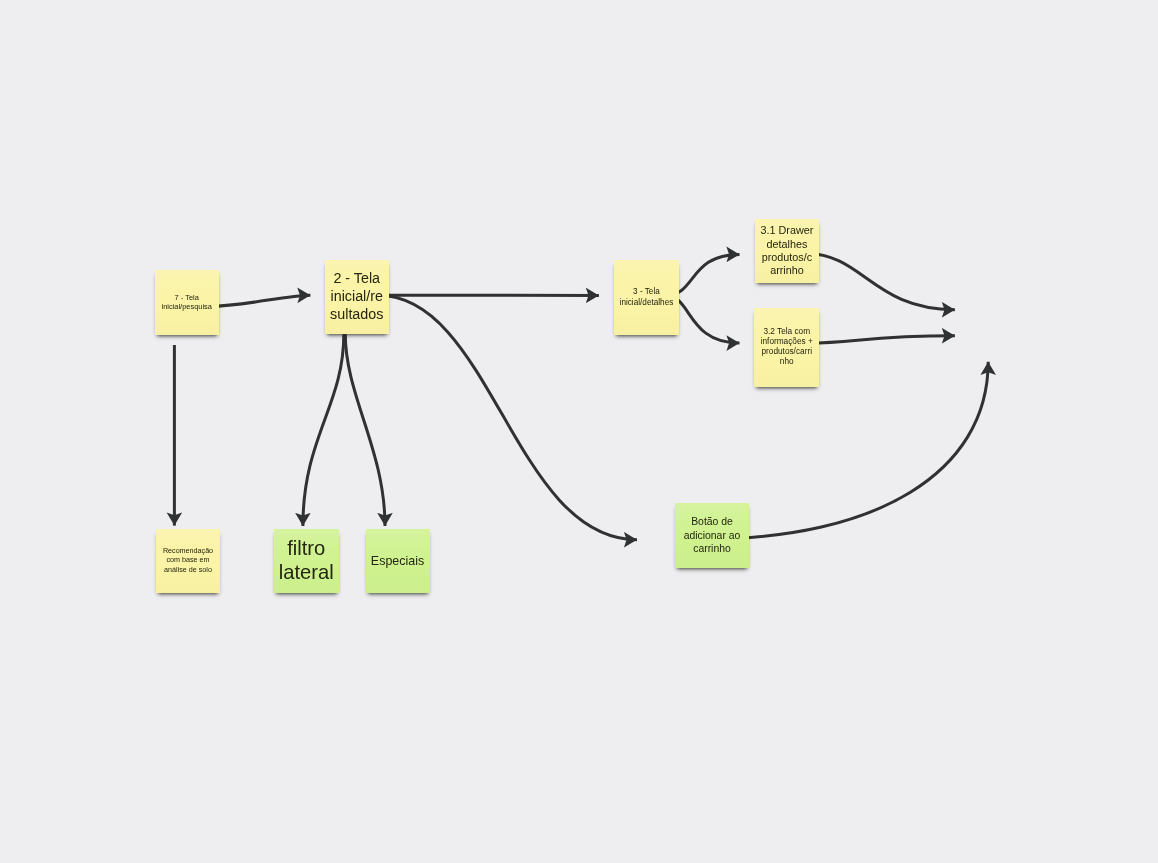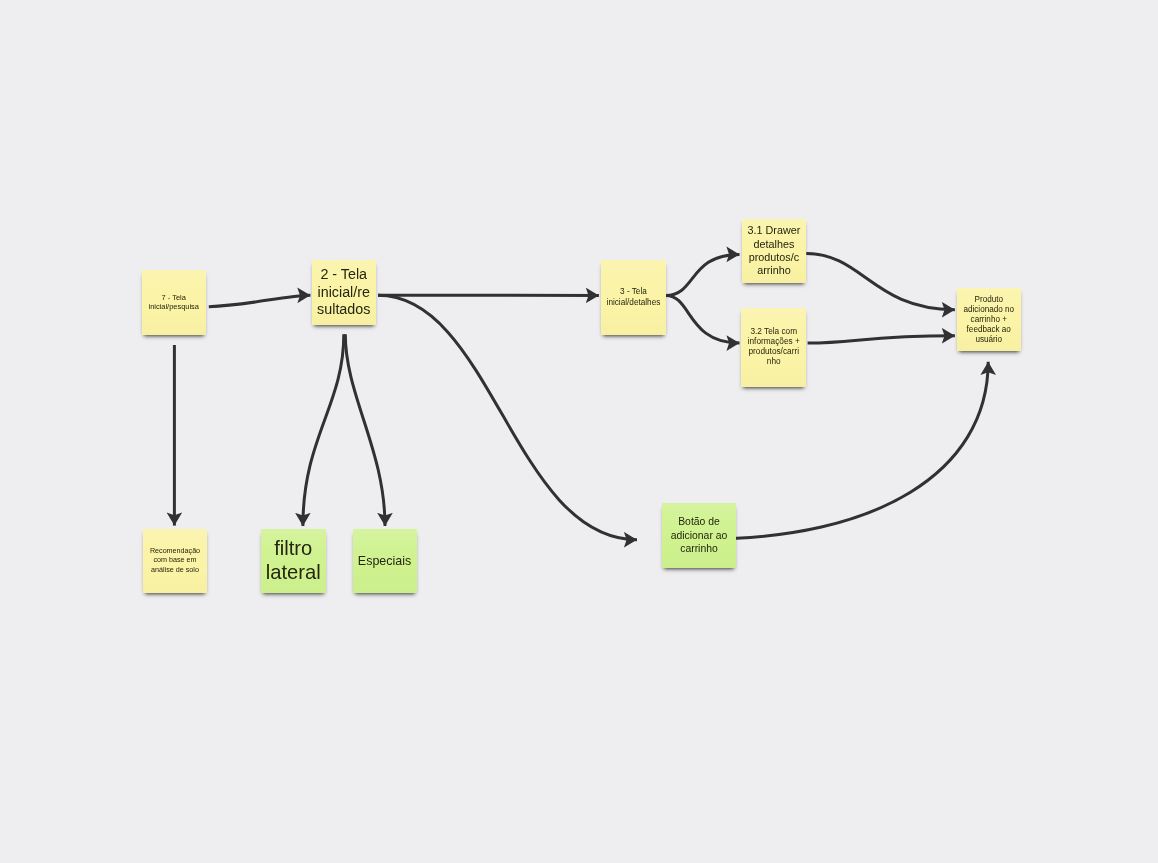--- a/index.html
+++ b/index.html
@@ -13,20 +13,21 @@
   #edges{position:absolute;left:0;top:0;width:1158px;height:863px;}
   .note{
     position:absolute;
     box-sizing:border-box;
     display:flex;align-items:center;justify-content:center;
     text-align:center;
     color:#24260f;
     padding:0 5px;
     box-shadow:0 3px 4px -2px rgba(20,20,10,0.85);
     filter:drop-shadow(0 0 0 transparent);
+    margin-left:13px;
   }
   .note span{display:block;width:100%;word-break:break-word;overflow-wrap:anywhere;}
 </style>
 </head>
 <body style="background: rgb(238, 238, 240);">
 
 <div id="canvas" style="background: rgb(238, 238, 240);">
 
   <svg id="edges" viewBox="0 0 1158 863" xmlns="http://www.w3.org/2000/svg">
     <defs>
@@ -43,34 +44,31 @@
     <path class="edge" d="M 666.0,295.5 C 696.2,295.5 688.9,254.4 739.5,254.4" fill="none" stroke="#303133" stroke-width="3" stroke-linecap="butt" marker-end="url(#ah)"></path>
     <path class="edge" d="M 666.0,295.5 C 691.7,295.5 687.0,343.1 739.5,343.1" fill="none" stroke="#303133" stroke-width="3" stroke-linecap="butt" marker-end="url(#ah)"></path>
     <path class="edge" d="M 806.3,253.6 C 863.0,253.6 873.0,309.7 954.9,309.7" fill="none" stroke="#303133" stroke-width="3" stroke-linecap="butt" marker-end="url(#ah)"></path>
     <path class="edge" d="M 807.6,343.0 C 856.1,343.0 866.1,335.7 954.9,335.7" fill="none" stroke="#303133" stroke-width="3" stroke-linecap="butt" marker-end="url(#ah)"></path>
     <path class="edge" d="M 707.8,538.9 C 873.2,538.9 988.2,474.2 988.2,361.8" fill="none" stroke="#303133" stroke-width="3" stroke-linecap="butt" marker-end="url(#ah)"></path>
   </svg>
 
   <div class="note" style="left: 141.5px; top: 270px; width: 64.5px; height: 64.5px; background: linear-gradient(rgba(255, 255, 255, 0.14) 0%, rgba(255, 255, 255, 0.04) 30%, rgba(255, 255, 255, 0) 58%, rgba(0, 0, 0, 0.016) 100%), rgb(251, 243, 165);">
     <span style="font-size: 7.44px; line-height: 9.3px;">7 - Tela inicial/pesquisa</span>
     </div>
-  <div class="note" style="left: 311.5px; top: 260px; width: 64.5px; height: 65px; background: linear-gradient(rgba(255, 255, 255, 0.14) 0%, rgba(255, 255, 255, 0.04) 30%, rgba(255, 255, 255, 0) 58%, rgba(0, 0, 0, 0.016) 100%), rgb(251, 243, 165);">
+  <div class="note" style="left: 311.5px; top: 260px; width: 64.5px; height: 74px; background: linear-gradient(rgba(255, 255, 255, 0.14) 0%, rgba(255, 255, 255, 0.04) 30%, rgba(255, 255, 255, 0) 58%, rgba(0, 0, 0, 0.016) 100%), rgb(251, 243, 165);">
     <span style="font-size: 14.32px; line-height: 17.85px;">2 - Tela inicial/resultados</span>
     </div>
   <div class="note" style="left: 601.2px; top: 260.1px; width: 64.5px; height: 75px; background: linear-gradient(rgba(255, 255, 255, 0.14) 0%, rgba(255, 255, 255, 0.04) 30%, rgba(255, 255, 255, 0) 58%, rgba(0, 0, 0, 0.016) 100%), rgb(251, 243, 165);">
     <span style="font-size: 8.2px; line-height: 10.2px;">3 - Tela inicial/detalhes</span>
     </div>
   <div class="note" style="left: 741.8px; top: 218.8px; width: 64.3px; height: 64px; background: linear-gradient(rgba(255, 255, 255, 0.14) 0%, rgba(255, 255, 255, 0.04) 30%, rgba(255, 255, 255, 0) 58%, rgba(0, 0, 0, 0.016) 100%), rgb(251, 243, 165);">
     <span style="font-size: 10.8px; line-height: 13.3px;">3.1 Drawer detalhes produtos/carrinho</span>
     </div>
   <div class="note" style="left: 741.4px; top: 307.5px; width: 64.7px; height: 79px; background: linear-gradient(rgba(255, 255, 255, 0.14) 0%, rgba(255, 255, 255, 0.04) 30%, rgba(255, 255, 255, 0) 58%, rgba(0, 0, 0, 0.016) 100%), rgb(251, 243, 165);">
     <span style="font-size: 8.28px; line-height: 9.9px;">3.2 Tela com informações + produtos/carrinho</span>
-    </div>
-  <div class="note" style="left: 957px; top: 287.6px; width: 63.5px; height: 63.9px; background: linear-gradient(rgba(255, 255, 255, 0.14) 0%, rgba(255, 255, 255, 0.04) 30%, rgba(255, 255, 255, 0) 58%, rgba(0, 0, 0, 0.016) 100%), rgb(251, 243, 165);">
-    <span style="font-size: 8.13px; line-height: 10px;">Produto adicionado no carrinho + feedback ao usuário</span>
     </div>
   <div class="note" style="left: 143px; top: 529px; width: 64px; height: 64px; background: linear-gradient(rgba(255, 255, 255, 0.14) 0%, rgba(255, 255, 255, 0.04) 30%, rgba(255, 255, 255, 0) 58%, rgba(0, 0, 0, 0.016) 100%), rgb(251, 243, 165);">
     <span style="font-size: 7.18px; line-height: 9.5px;">Recomendação com base em análise de solo</span>
     </div>
   <div class="note" style="left: 261px; top: 528.5px; width: 64.5px; height: 64.5px; background: linear-gradient(rgba(255, 255, 255, 0.14) 0%, rgba(255, 255, 255, 0.04) 30%, rgba(255, 255, 255, 0) 58%, rgba(0, 0, 0, 0.016) 100%), rgb(207, 242, 143); padding: 0px 4px;">
     <span style="font-size: 20.2px; line-height: 23.7px;">filtro lateral</span>
     </div>
   <div class="note" style="left: 352.5px; top: 528.5px; width: 64px; height: 64.5px; background: linear-gradient(rgba(255, 255, 255, 0.14) 0%, rgba(255, 255, 255, 0.04) 30%, rgba(255, 255, 255, 0) 58%, rgba(0, 0, 0, 0.016) 100%), rgb(207, 242, 143);">
     <span style="font-size: 12.46px; line-height: 16px;">Especiais</span>
     </div>

